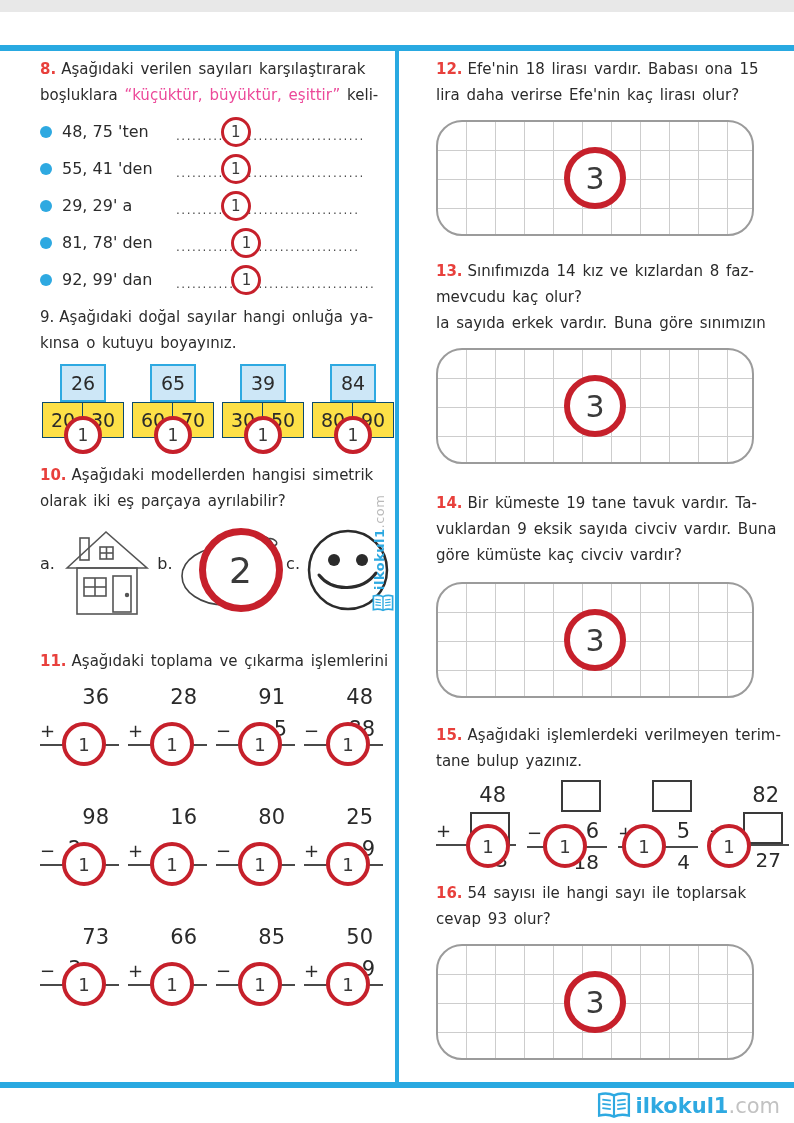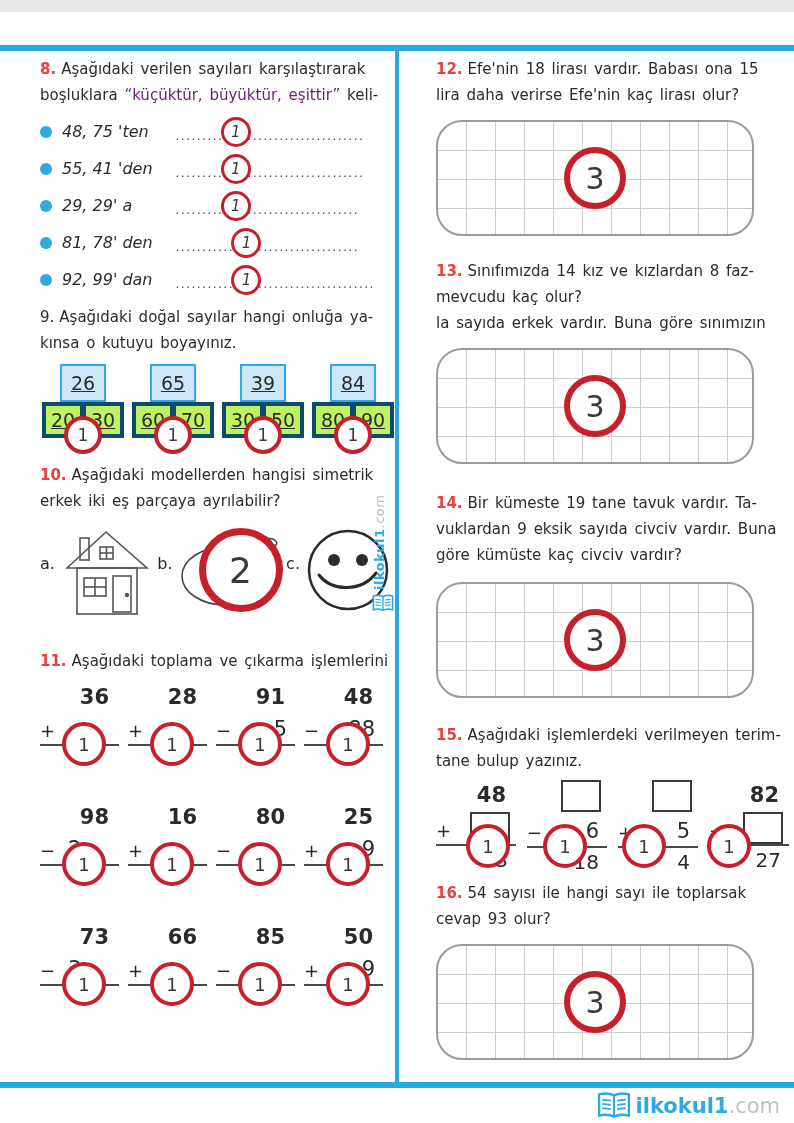--- a/index.html
+++ b/index.html
@@ -17,63 +17,63 @@
   .bottombar { position:absolute; left:0; top:1070px; width:794px; height:6px; background:#29a9e1; }
   .vdivider  { position:absolute; left:395px; top:33px; width:4px; height:1043px; background:#29a9e1; }
 
   .col { position:absolute; top:44px; }
   .col.left  { left:40px;  width:352px; }
   .col.right { left:436px; width:366px; }
 
   .qline { white-space:nowrap; font-size:15px; line-height:26px; color:#2b2b2b; word-spacing:2px; }
   .qnum  { color:#e8403c; margin-right:5px; font-weight:bold; }
   .qnum.dark { color:#2b2b2b; font-weight:normal; }
-  .redtext { color:#701a75; }
+  .redtext { color:#ec4899; }
 
   
   .mark {
     background:#fff; border:3px solid #c6202b; border-radius:50%;
     display:flex; align-items:center; justify-content:center;
     color:#3a3a3a; z-index:3;
   }
 
   
   .b-item { display:flex; align-items:center; height:37px; font-size:16px; }
   .bullet { width:12px; height:12px; border-radius:50%; background:#2ea9e1; margin-right:10px; flex:0 0 auto; }
   .b-label { width:114px; flex:0 0 auto; }
   .dots { color:#4a4a4a; font-size:12px; letter-spacing:1.5px; transform:translateY(4px); overflow:hidden; }
   .b-mark { width:30px; height:30px; font-size:15px; margin:0 -3px; flex:0 0 auto; }
 
   
   .g9row { display:flex; gap:8px; margin-top:8px; margin-left:2px; }
-  .g9 { position:relative; width:82px; height:74px;text-decoration:underline; }
+  .g9 { position:relative; width:82px; height:74px; }
   .g9-top {
     width:46px; height:38px; margin:0 auto;
     background:#cde7f7; border:2px solid #2ea9e1;
     display:flex; align-items:center; justify-content:center;
     font-size:19px;
   }
   .g9-pair { display:flex; }
   .g9-cell {
-    width:42px; height:36px; background:#bef264; border:4px solid #0c4a6e;
+    width:42px; height:36px; background:#fde047; border:1px solid #0c4a6e;
     display:flex; align-items:center; justify-content:center; font-size:19px;
   }
   .g9-cell + .g9-cell { margin-left:-2px; }
   .g9-mark { position:absolute; left:50%; transform:translateX(-50%); top:52px; width:38px; height:38px; border-width:4px; font-size:17px; }
 
   
   .opts { display:flex; align-items:flex-start; margin-top:12px; height:100px; }
   .opt  { display:flex; align-items:flex-start; position:relative; }
   .okey { font-size:16px; margin:28px 4px 0 0; }
   .bigmark { position:absolute; left:22px; top:2px; width:84px; height:84px; border-width:7px; font-size:36px; }
 
   
   .prow { display:flex; margin-bottom:56px; }
   .prob { position:relative; width:80px; margin-right:9px; font-size:21px; color:#2a2a2a; }
-  .p-top { text-align:right; padding-right:10px; height:30px; line-height:30px;font-weight:bold; }
+  .p-top { text-align:right; padding-right:10px; height:30px; line-height:30px; }
   .p-mid { position:relative; height:32px; }
   .p-op  { position:absolute; left:0; bottom:3px; font-size:18px; }
   .p-fl  { position:absolute; left:28px; bottom:0; line-height:30px; }
   .p-fr  { position:absolute; right:8px; bottom:0; line-height:30px; }
   .p-line { border-top:2px solid #4a4a4a; }
   .p-mark { position:absolute; width:44px; height:44px; border-width:4px; left:22px; top:40px; font-size:18px; }
 
   .p-box { width:40px; height:32px; border:2px solid #3a3a3a; background:#fff; }
   .p-top .p-box { margin-left:auto; margin-right:6px; }
   .p-mid .p-box { position:absolute; right:6px; bottom:0; }
@@ -123,21 +123,21 @@
   <div class="topbar"></div>
   <div class="vdivider"></div>
   <div class="bottombar"></div>
 
   <div class="col left">
 
     <section>
       <div class="qline"><span class="qnum">8.</span><span>Aşağıdaki verilen sayıları karşılaştırarak</span></div>
       <div class="qline"><span>boşluklara</span> <span class="redtext">“küçüktür, büyüktür, eşittir”</span> <span>keli-</span></div>
 
-      <div style="margin-top:5px;font-style:italic;">
+      <div style="margin-top:5px;">
         <div class="b-item">
           <span class="bullet"></span>
           <span class="b-label">48, 75 'ten</span>
           <span class="dots">.........</span>
           <span class="mark b-mark">1</span>
           <span class="dots">......................</span>
         </div>
         <div class="b-item">
           <span class="bullet"></span>
           <span class="b-label">55, 41 'den</span>
@@ -204,21 +204,21 @@
             <div class="g9-cell">80</div>
             <div class="g9-cell">90</div>
           </div>
           <div class="mark g9-mark">1</div>
         </div>
       </div>
     </section>
 
     <section class="mt24">
       <div class="qline"><span class="qnum">10.</span><span>Aşağıdaki modellerden hangisi simetrik</span></div>
-      <div class="qline">erkek iki eş parçaya ayrılabilir?</div>
+      <div class="qline">olarak iki eş parçaya ayrılabilir?</div>
 
       <div class="opts">
         <div class="opt" style="width:122px;">
           <span class="okey">a.</span>
           <svg class="shape-svg" width="95" height="92" viewBox="0 0 95 92">
             <rect x="21" y="12" width="9" height="22"></rect>
             <polygon points="8,42 47,6 88,42"></polygon>
             <rect x="18" y="42" width="60" height="46"></rect>
             <rect x="41" y="21" width="13" height="12"></rect>
             <line x1="47.5" y1="21" x2="47.5" y2="33"></line>

